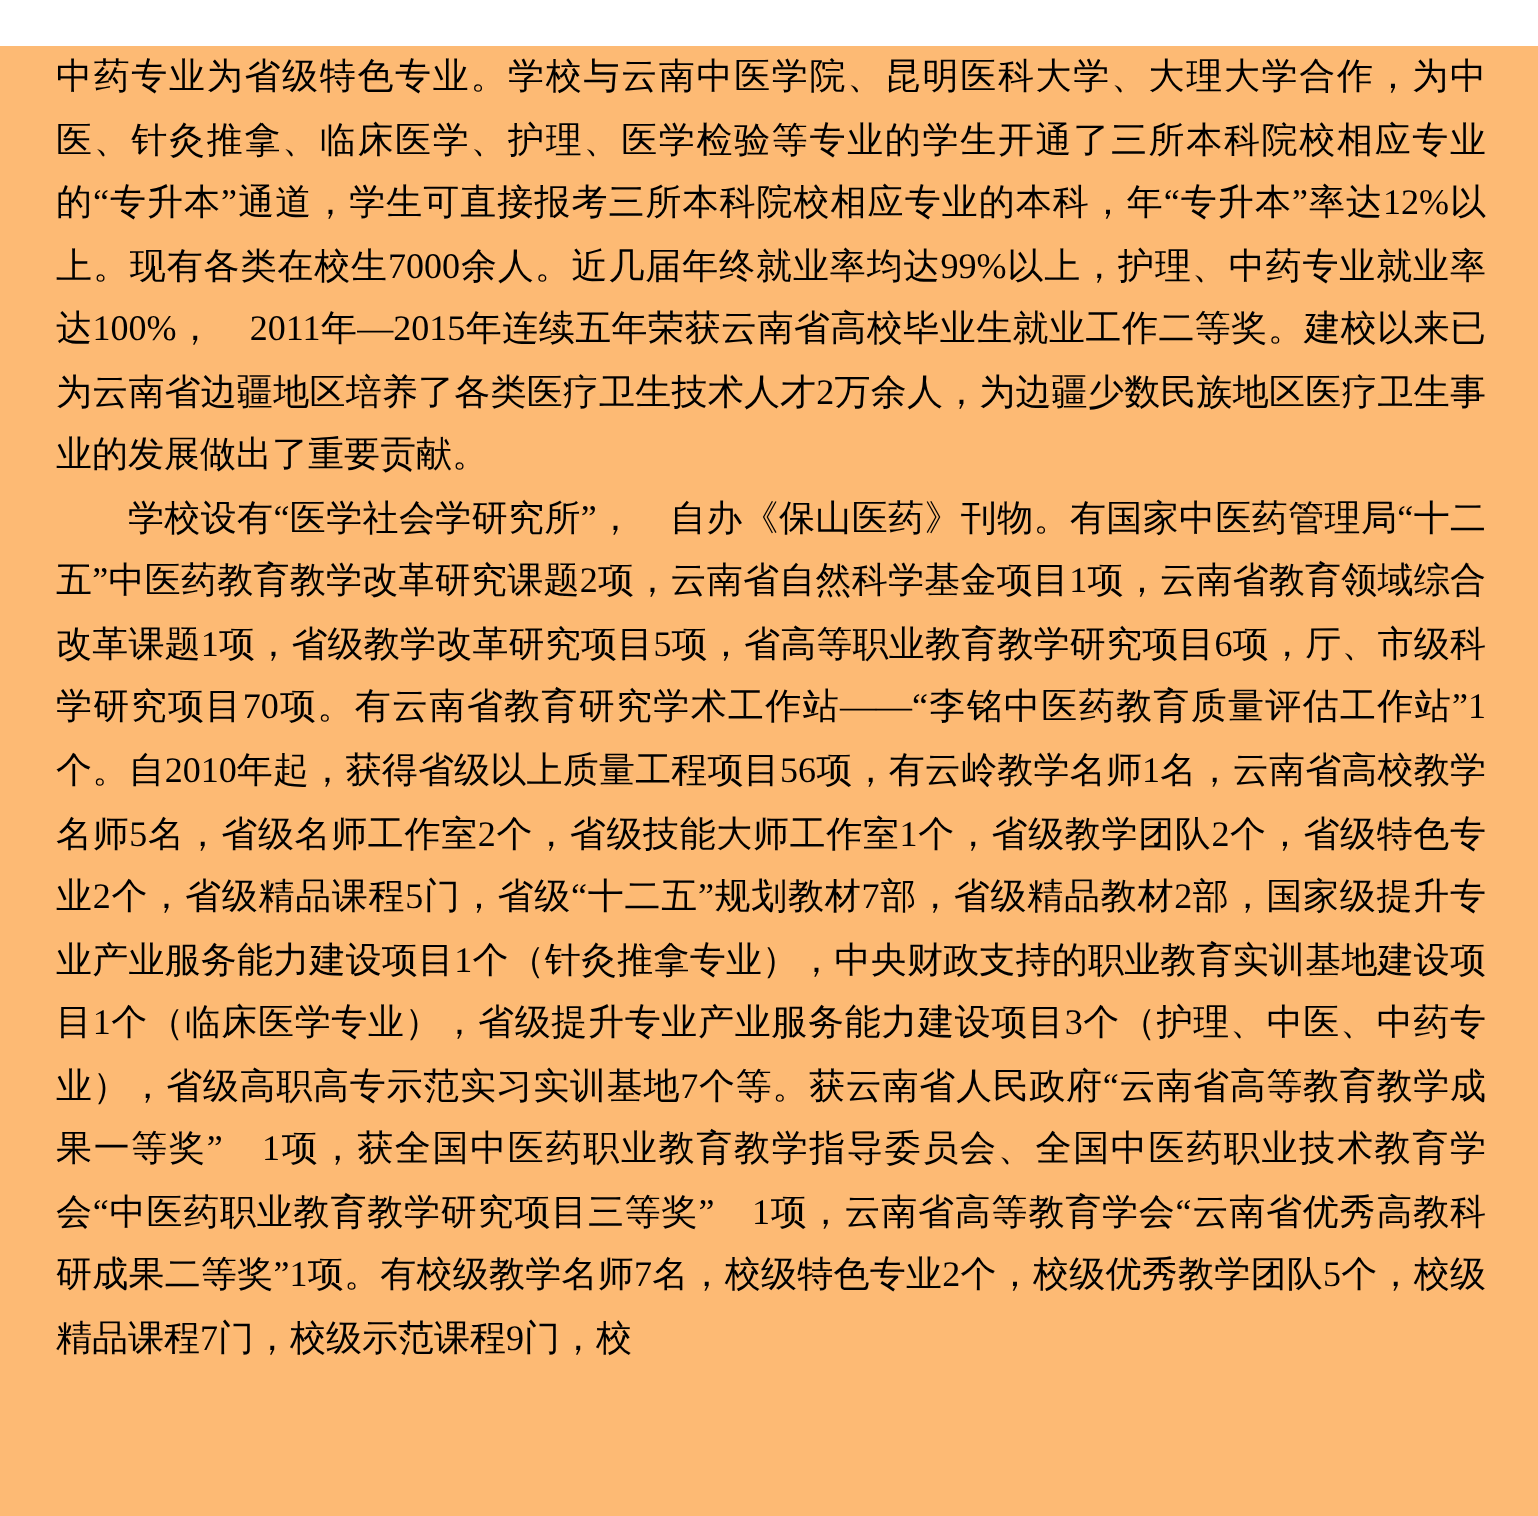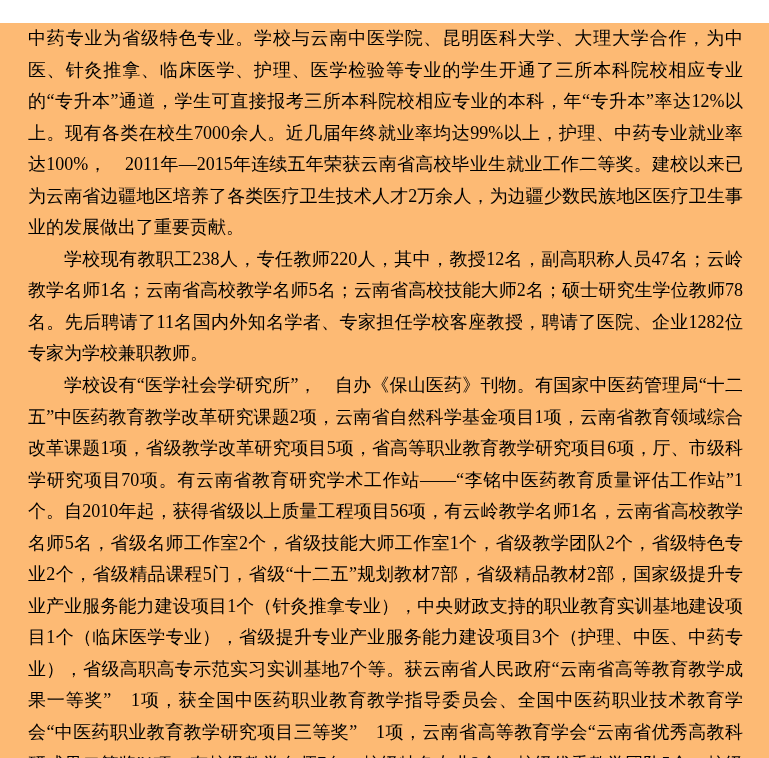--- a/index.html
+++ b/index.html
@@ -32,15 +32,14 @@
   }
   .doc-page p.indent {
     text-indent: 2em;
   }
 </style>
 </head>
 <body>
 
 <div class="doc-page">
   <p>中药专业为省级特色专业。学校与云南中医学院、昆明医科大学、大理大学合作，为中医、针灸推拿、临床医学、护理、医学检验等专业的学生开通了三所本科院校相应专业的“专升本”通道，学生可直接报考三所本科院校相应专业的本科，年“专升本”率达12%以上。现有各类在校生7000余人。近几届年终就业率均达99%以上，护理、中药专业就业率达100%，　2011年—2015年连续五年荣获云南省高校毕业生就业工作二等奖。建校以来已为云南省边疆地区培养了各类医疗卫生技术人才2万余人，为边疆少数民族地区医疗卫生事业的发展做出了重要贡献。</p>
-  <p class="indent">学校现有教职工238人，专任教师220人，其中，教授12名，副高职称人员47名；云岭教学名师1名；云南省高校教学名师5名；云南省高校技能大师2名；硕士研究生学位教师78名。先后聘请了11名国内外知名学者、专家担任学校客座教授，聘请了医院、企业1282位专家为学校兼职教师。</p>
   <p class="indent">学校设有“医学社会学研究所”，　自办《保山医药》刊物。有国家中医药管理局“十二五”中医药教育教学改革研究课题2项，云南省自然科学基金项目1项，云南省教育领域综合改革课题1项，省级教学改革研究项目5项，省高等职业教育教学研究项目6项，厅、市级科学研究项目70项。有云南省教育研究学术工作站——“李铭中医药教育质量评估工作站”1个。自2010年起，获得省级以上质量工程项目56项，有云岭教学名师1名，云南省高校教学名师5名，省级名师工作室2个，省级技能大师工作室1个，省级教学团队2个，省级特色专业2个，省级精品课程5门，省级“十二五”规划教材7部，省级精品教材2部，国家级提升专业产业服务能力建设项目1个（针灸推拿专业），中央财政支持的职业教育实训基地建设项目1个（临床医学专业），省级提升专业产业服务能力建设项目3个（护理、中医、中药专业），省级高职高专示范实习实训基地7个等。获云南省人民政府“云南省高等教育教学成果一等奖”　1项，获全国中医药职业教育教学指导委员会、全国中医药职业技术教育学会“中医药职业教育教学研究项目三等奖”　1项，云南省高等教育学会“云南省优秀高教科研成果二等奖”1项。有校级教学名师7名，校级特色专业2个，校级优秀教学团队5个，校级精品课程7门，校级示范课程9门，校</p>
 </div>
 
 </body></html>

